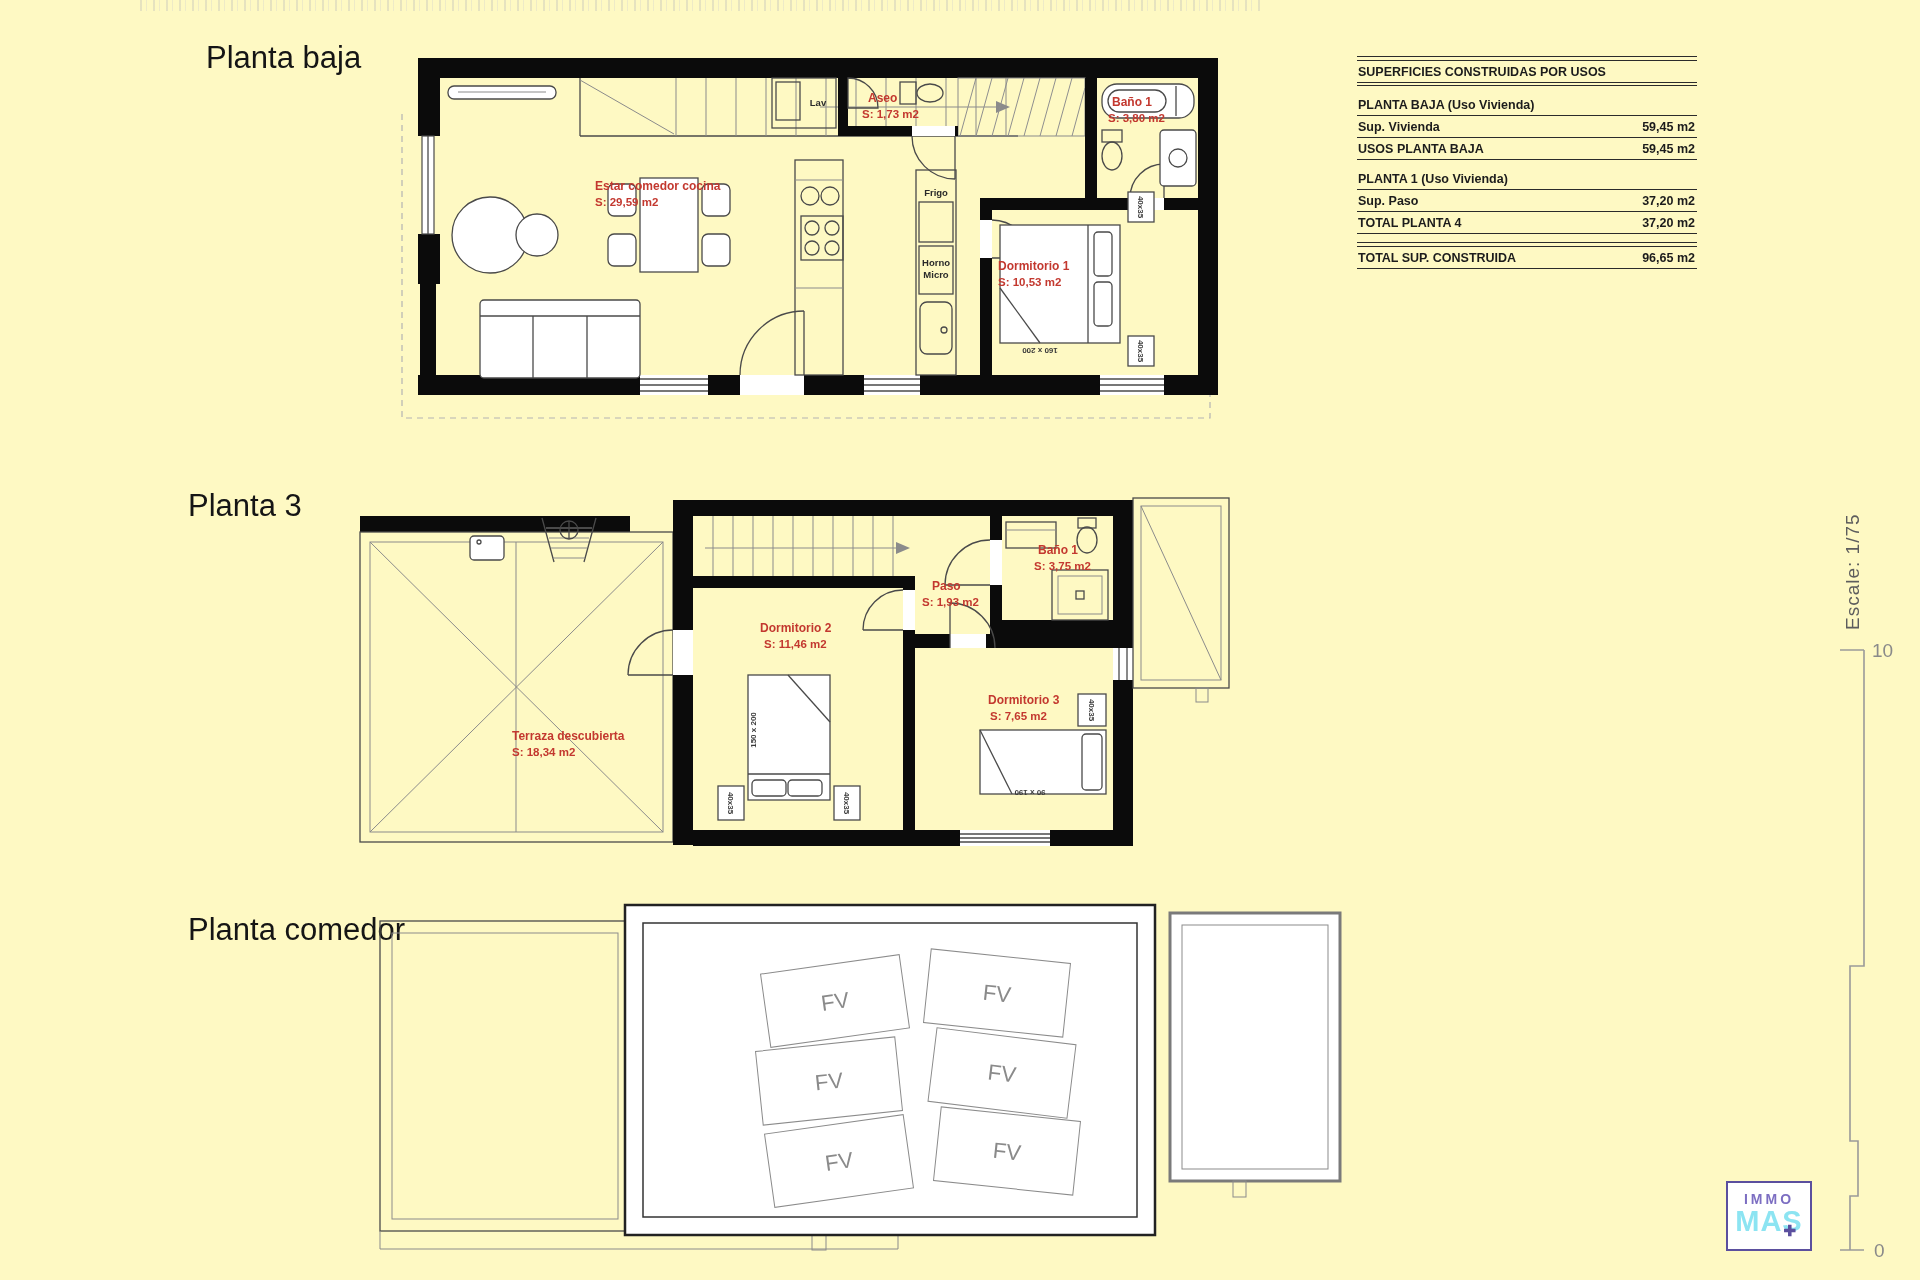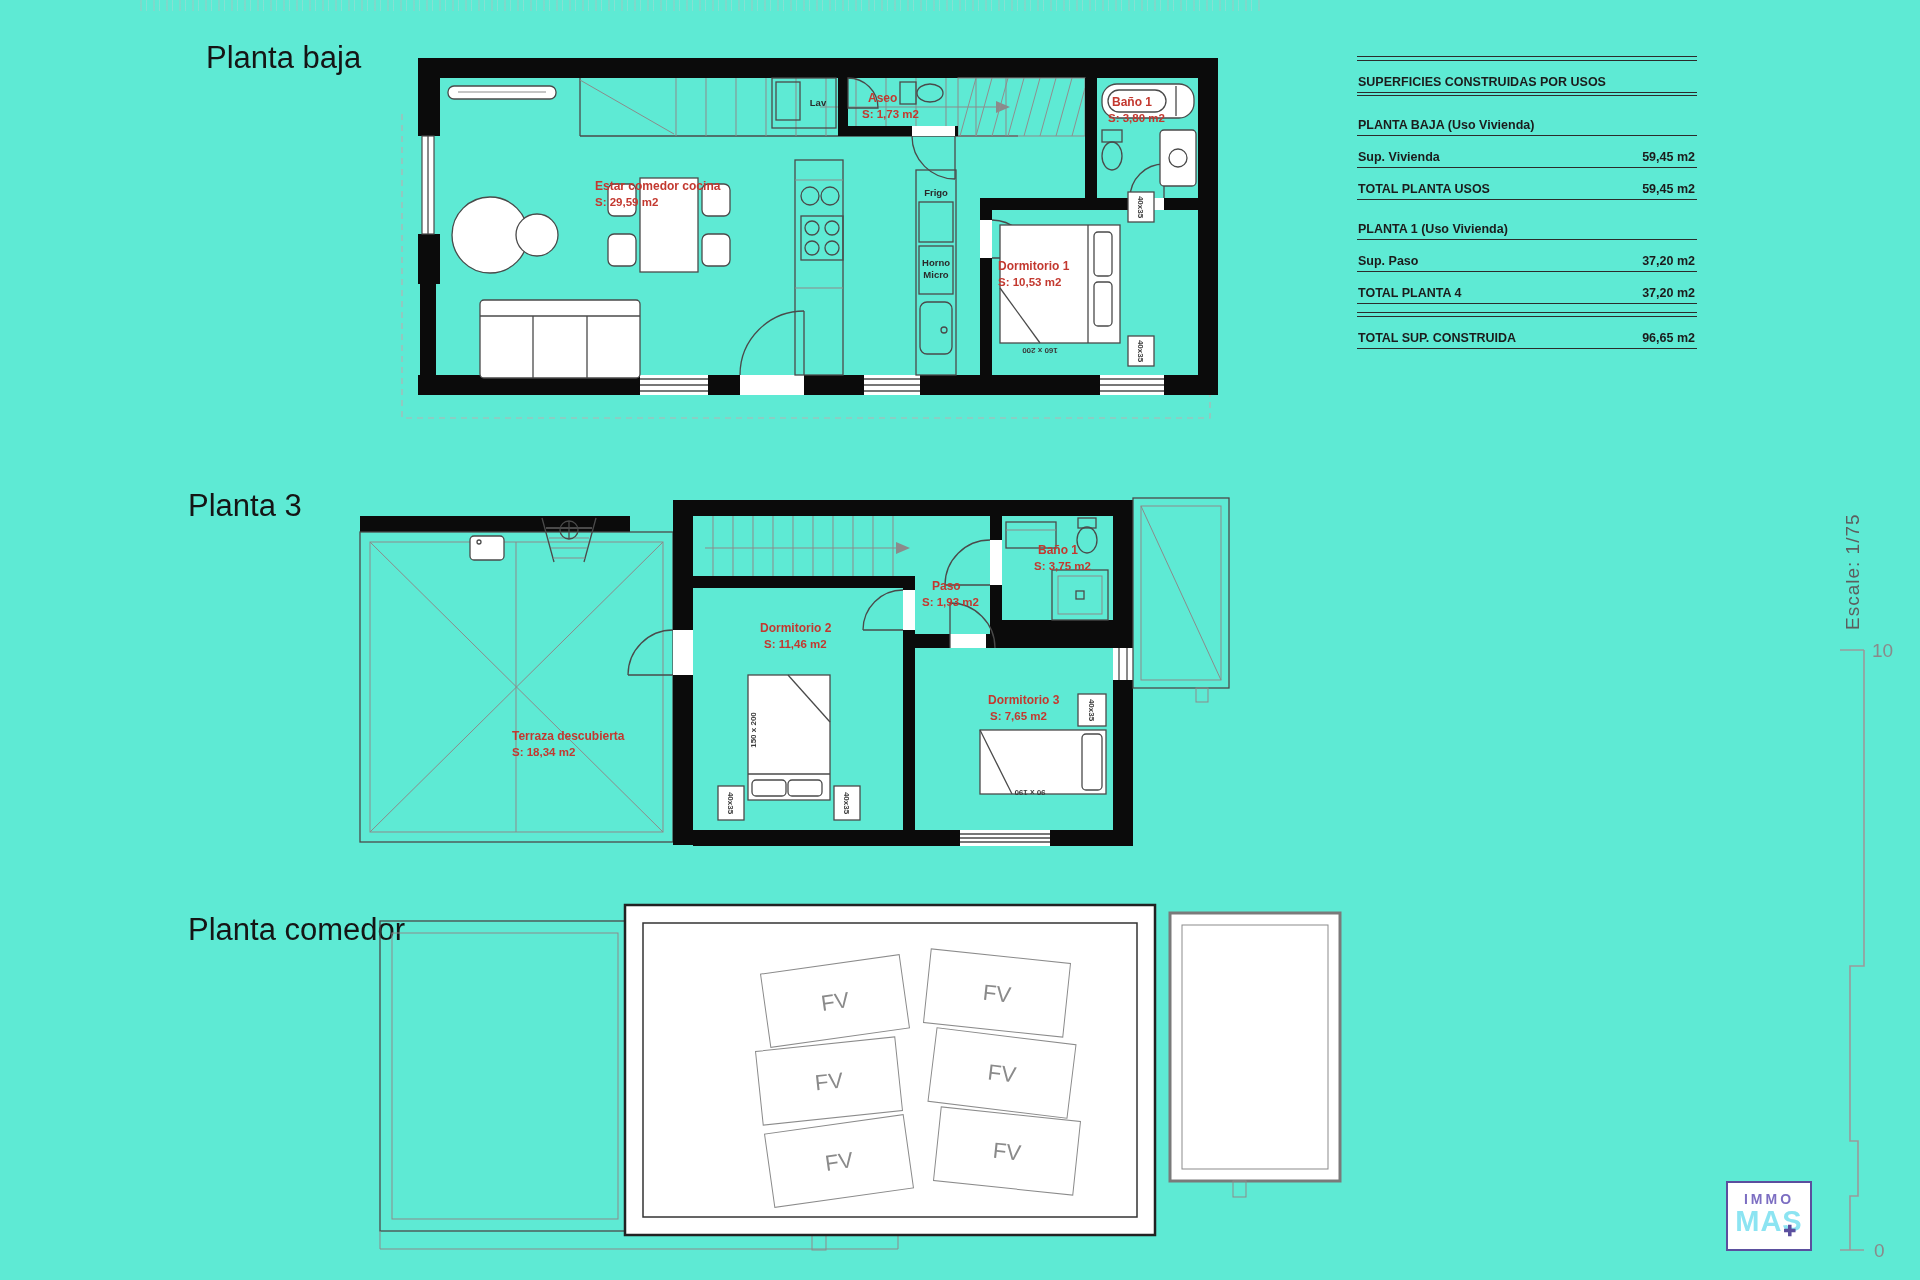--- a/index.html
+++ b/index.html
@@ -1,16 +1,16 @@
 <!DOCTYPE html>
 <html><head>
 <meta charset="utf-8">
 <style>
   html,body{margin:0;padding:0;background:#e8e8e8;}
-  #stage{position:relative;width:1920px;height:1280px;background:#5eead4;overflow:hidden;
+  #stage{position:relative;width:1920px;height:1280px;background:#fef9c3;overflow:hidden;
          font-family:"Liberation Sans", sans-serif;}
   .floor-title{position:absolute;color:#151515;font-size:31px;letter-spacing:0px;}
   
   .top-remnant{position:absolute;left:140px;top:0;width:1120px;height:11px;opacity:.35;
     background:repeating-linear-gradient(90deg,#b9b9b9 0 2px,transparent 2px 6px,#cfcfcf 6px 7px,transparent 7px 13px);}
   
   svg{position:absolute;}
   .wall{fill:#0b0b0b;stroke:none;}
   .thin{fill:none;stroke:#4a4a4a;stroke-width:1.3;}
   .lite{fill:none;stroke:#8b8b8b;stroke-width:1;}
@@ -19,21 +19,21 @@
   .hatchln{stroke:#8f8f8f;stroke-width:1;}
   text{font-family:"Liberation Sans", sans-serif;}
   .rname{fill:#c3382f;font-size:12px;font-weight:bold;}
   .rarea{fill:#c3382f;font-size:11.5px;font-weight:bold;}
   .blab{fill:#2a2a2a;font-size:9.5px;font-weight:bold;}
   .dimlab{fill:#3a3a3a;font-size:8px;font-weight:bold;}
   .fvlab{fill:#8a8a8a;font-size:22px;}
   
   .tbl{position:absolute;left:1357px;top:56px;width:340px;color:#1c1c1c;
        font-size:12.5px;font-weight:bold;}
-  .tbl .tr{display:flex;justify-content:space-between;align-items:flex-end;padding:4px 2px 3px 1px;margin-top:10px;}
+  .tbl .tr{display:flex;justify-content:space-between;align-items:flex-end;padding:4px 2px 3px 1px;}
   .tbl .ln{border-top:1.4px solid #2b2b2b;}
   .tbl .dln{height:2.5px;border-top:1.4px solid #2b2b2b;border-bottom:1.4px solid #2b2b2b;}
   .tbl .sp{height:8px;}
   
   .escala{position:absolute;left:1842px;top:416px;height:214px;writing-mode:vertical-rl;
           transform:rotate(180deg);font-size:19px;color:#5d5d5d;letter-spacing:1px;}
   .sb-num{fill:#8a8a8a;font-size:19px;}
   
   .logo{position:absolute;left:1726px;top:1181px;width:86px;height:70px;border:2px solid #5b4f9e;
         background:#fff;text-align:center;box-sizing:border-box;}
@@ -461,21 +461,21 @@
     <div class="tr">
         <span>PLANTA BAJA (Uso Vivienda)</span>
       </div>
     <div class="ln"></div>
     <div class="tr">
       <span>Sup. Vivienda</span>
       <span>59,45 m2</span>
     </div>
     <div class="ln"></div>
     <div class="tr">
-      <span>TOTAL PLANTA USOS</span>
+      <span>USOS PLANTA BAJA</span>
       <span>59,45 m2</span>
     </div>
     <div class="ln"></div>
     <div class="sp"></div>
     <div class="tr">
         <span>PLANTA 1 (Uso Vivienda)</span>
       </div>
     <div class="ln"></div>
     <div class="tr">
       <span>Sup. Paso</span>

